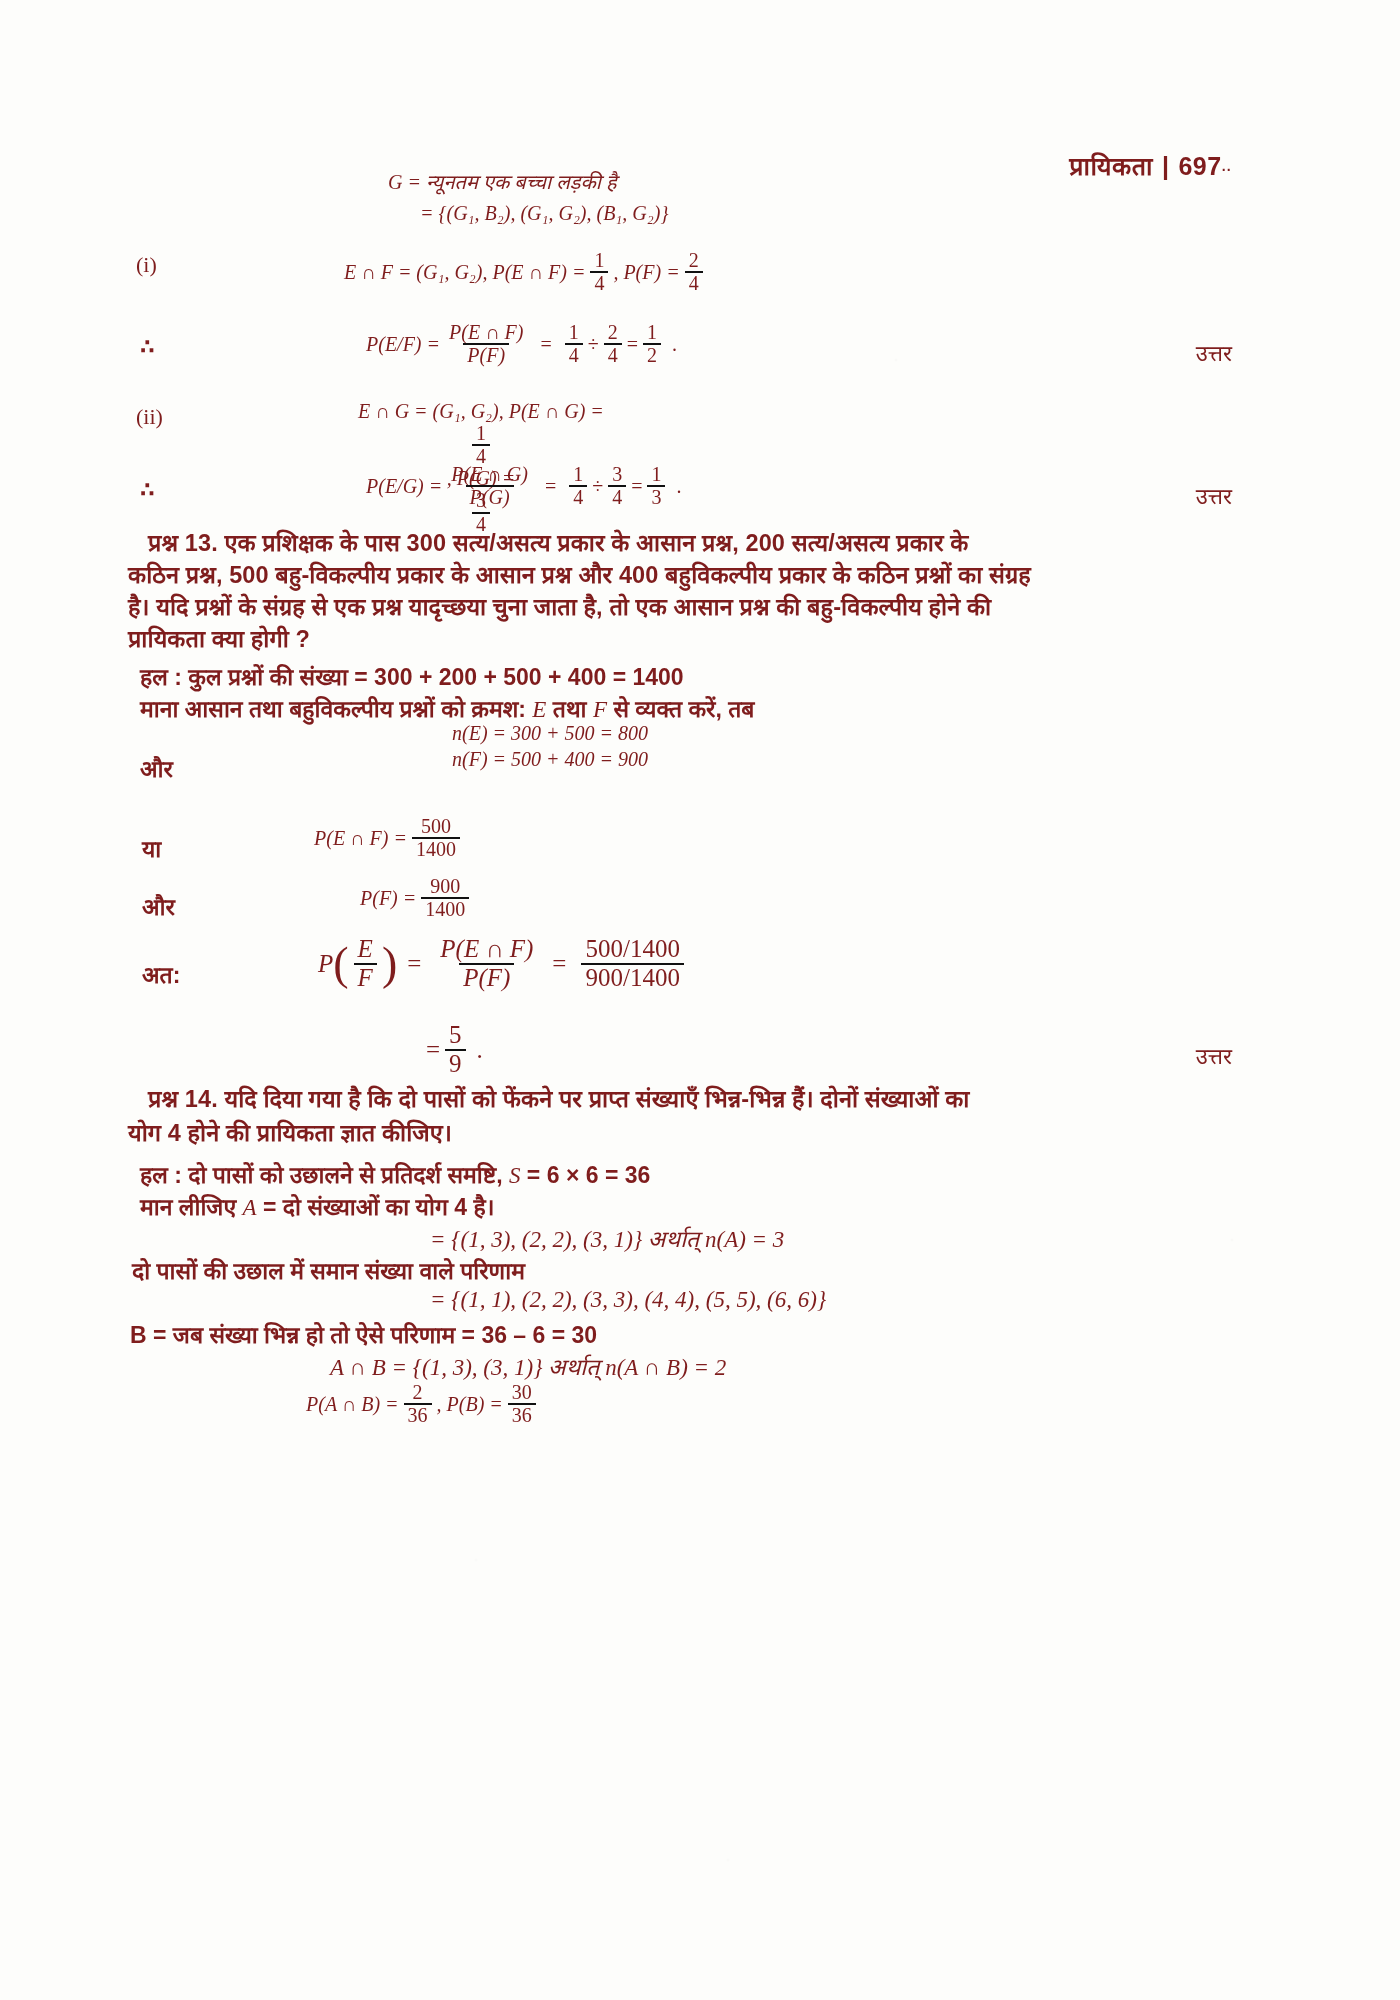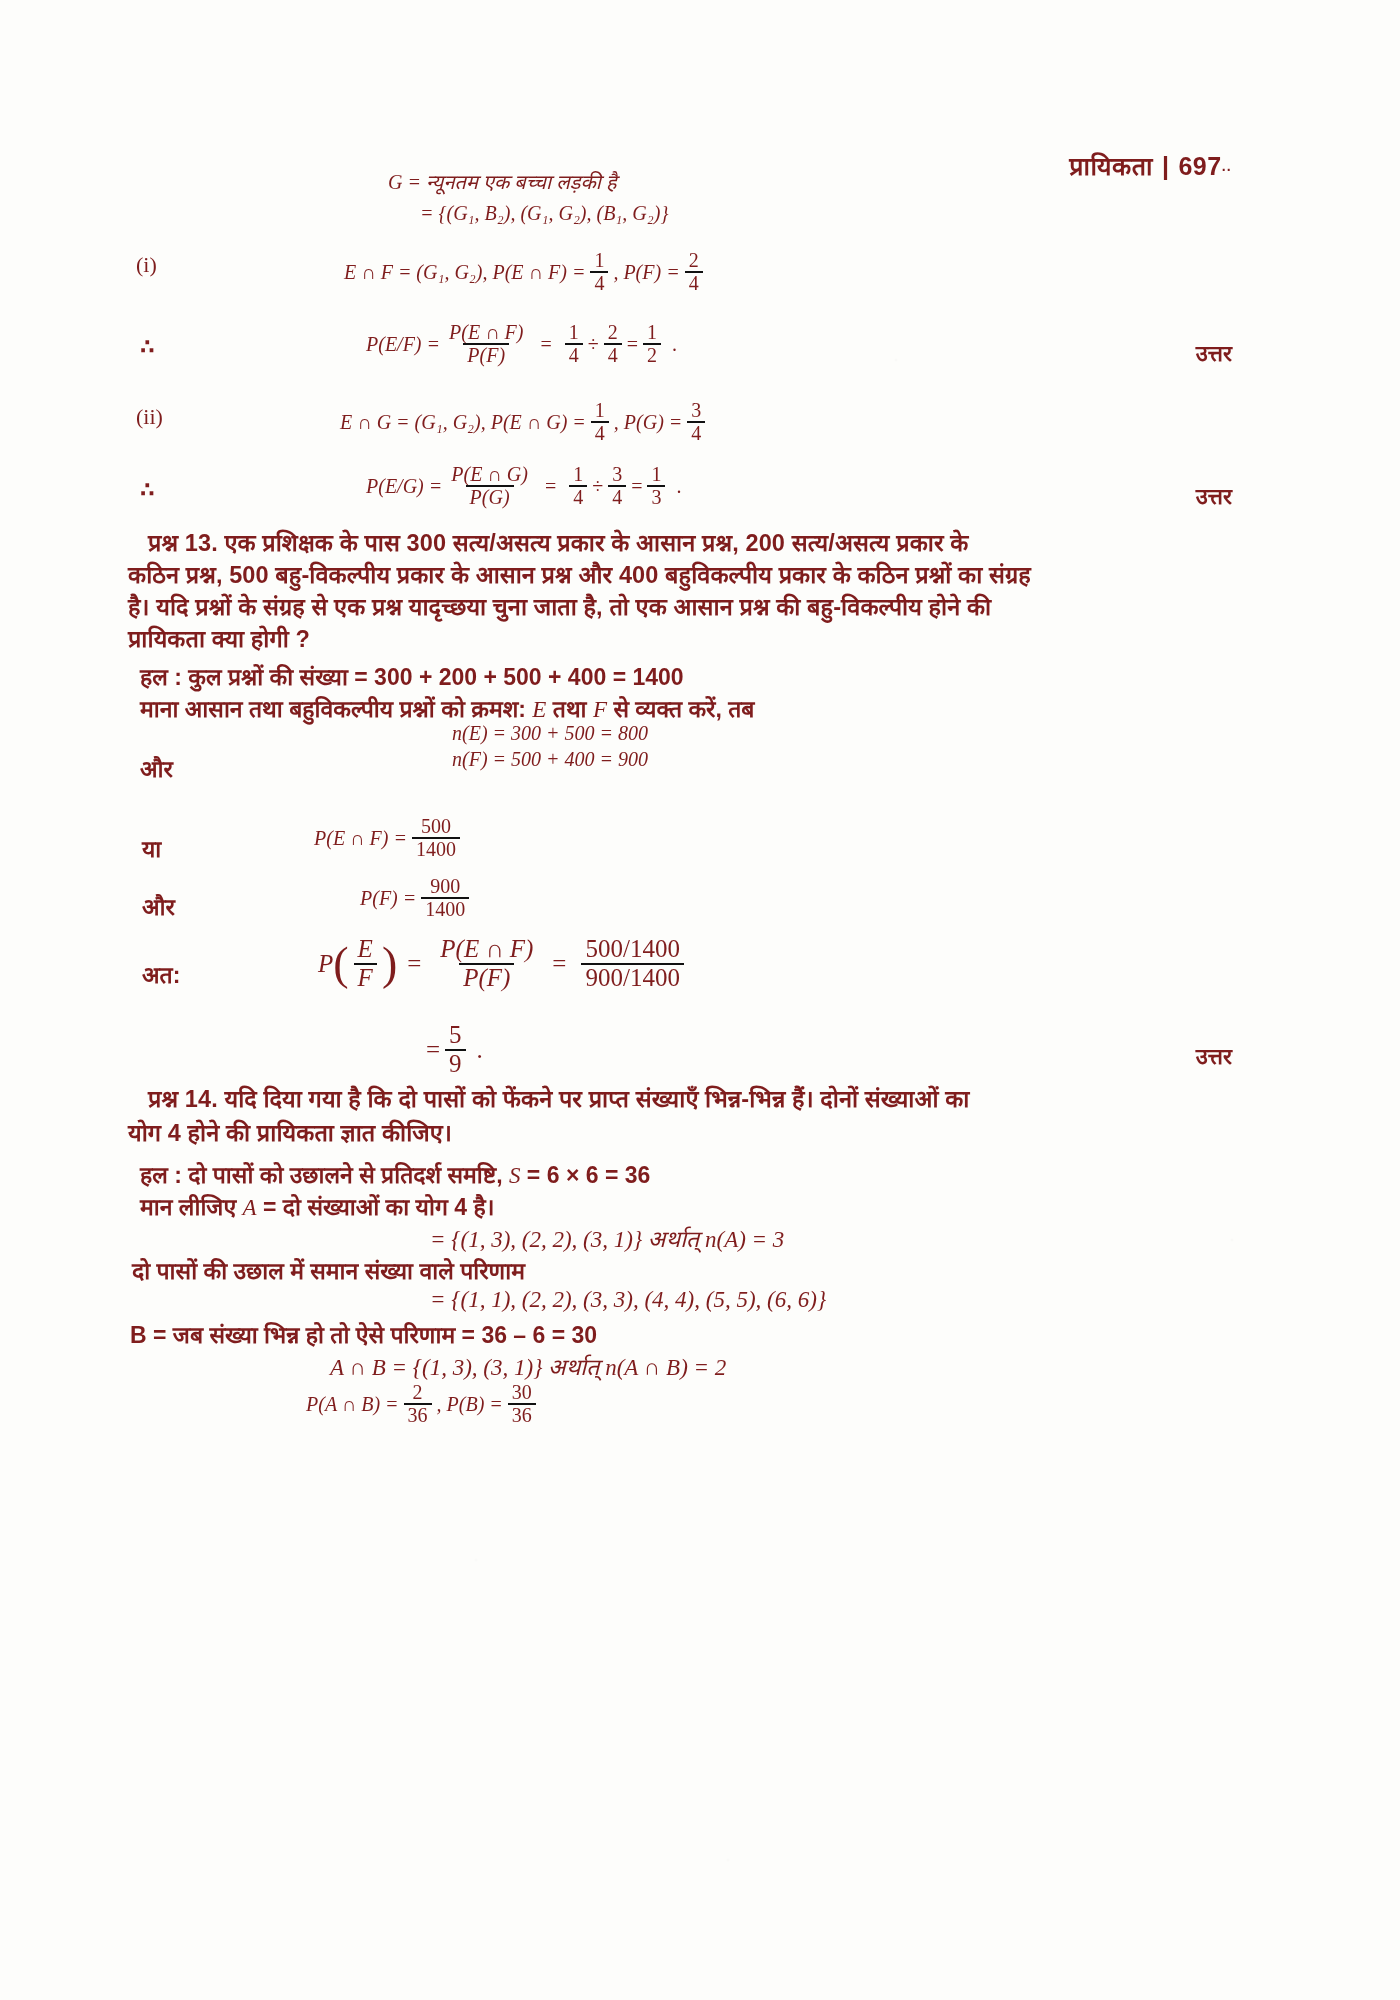--- a/index.html
+++ b/index.html
@@ -70,21 +70,21 @@
     font-size: 20px;
     white-space: nowrap;
     display: flex;
     align-items: center;
   }
 
   .ans {
     position: absolute;
     right: 168px;
     font-family: "Liberation Sans", "DejaVu Sans", sans-serif;
-    font-weight: bold;
+    font-weight: normal;
     font-size: 22px;
   }
 
   
   .frac {
     display: inline-flex;
     flex-direction: column;
     align-items: center;
     vertical-align: middle;
     margin: 0 5px;
@@ -163,21 +163,21 @@
     <span class="mth up">=</span>
     <span class="frac">
       <span class="num mth up">1</span>
       <span class="den mth up">2</span>
     </span>
     <span class="mth up" style="margin-left:6px;">.</span>
   </div>
   <div class="ans" style="top:337px;">उत्तर</div>
 
   <div class="lbl rom" style="left:136px; top:404px;">(ii)</div>
-  <div class="eq" style="left:340px; top:400px;">
+  <div class="eq" style="left:358px; top:400px;flex-direction:column;">
     <span class="mth">E ∩ G = (G₁, G₂), P(E ∩ G) = </span>
     <span class="frac">
       <span class="num mth up">1</span>
       <span class="den mth up">4</span>
     </span>
     <span class="mth">, P(G) = </span>
     <span class="frac">
       <span class="num mth up">3</span>
       <span class="den mth up">4</span>
     </span>

